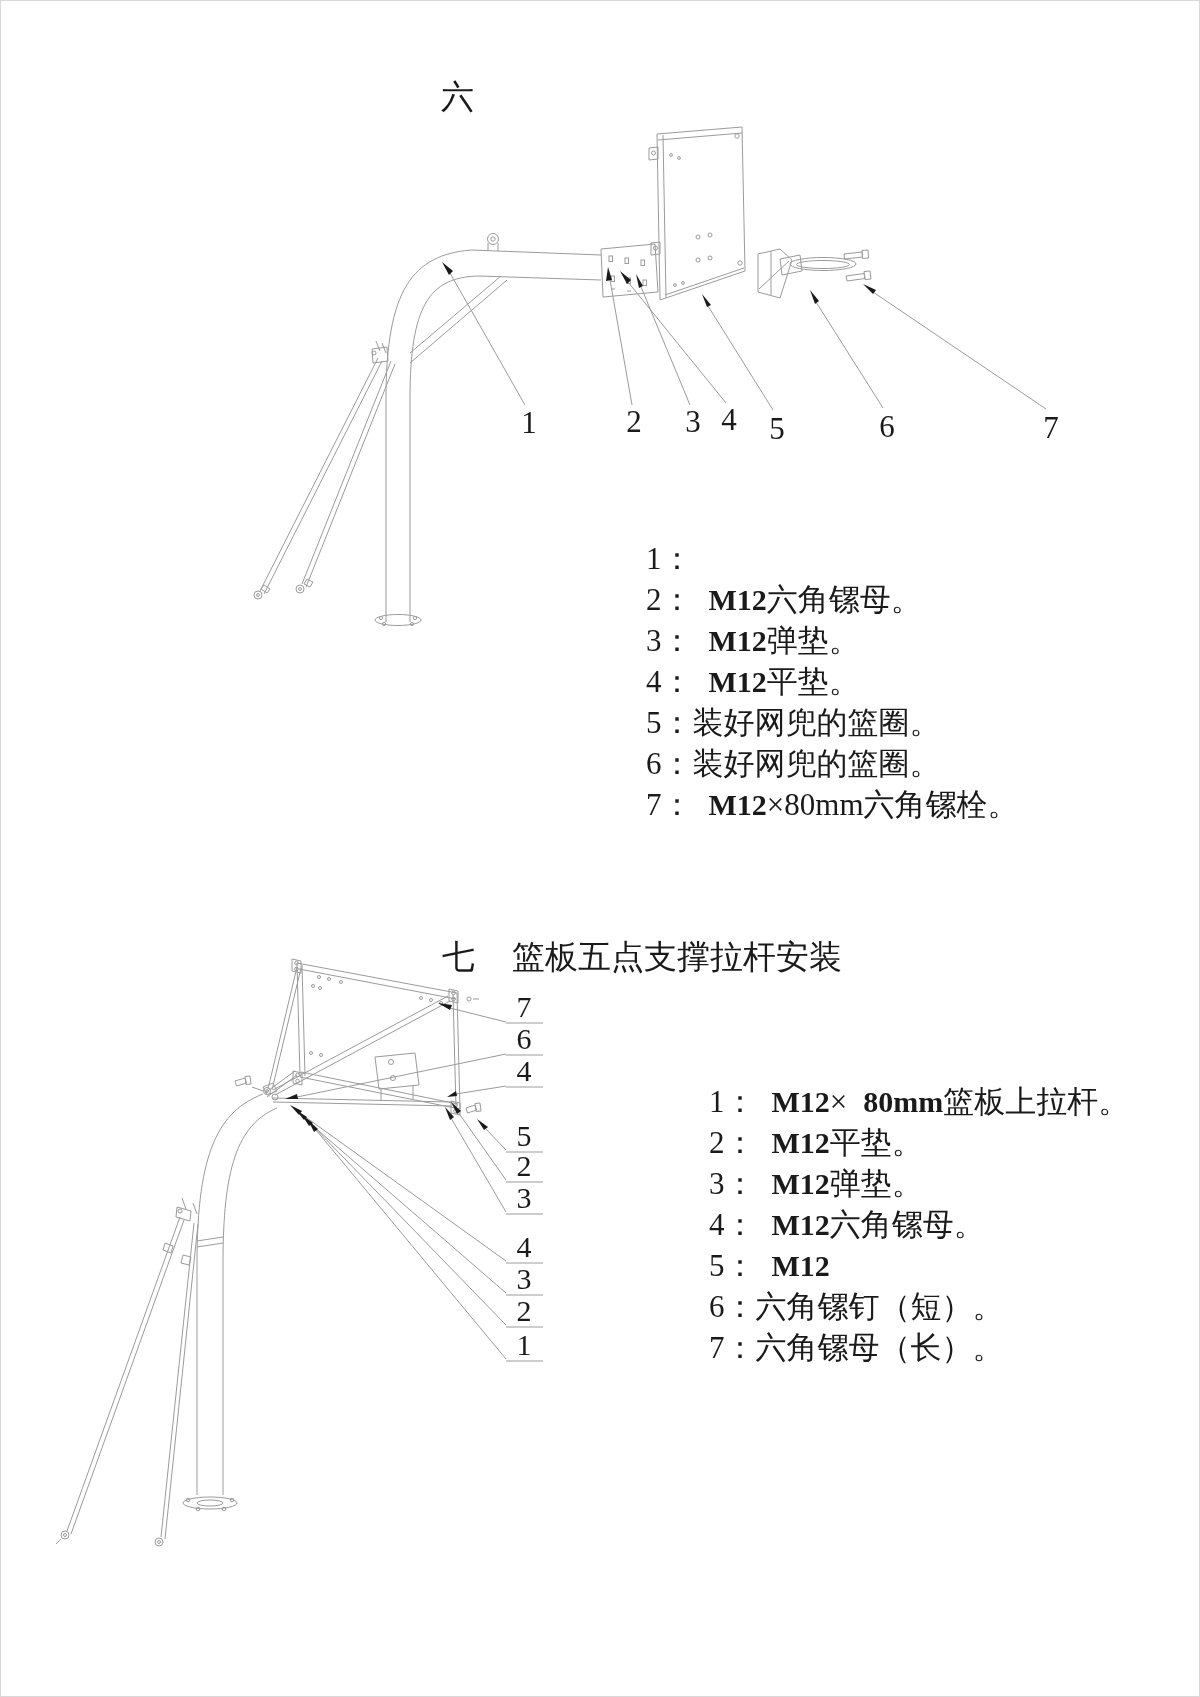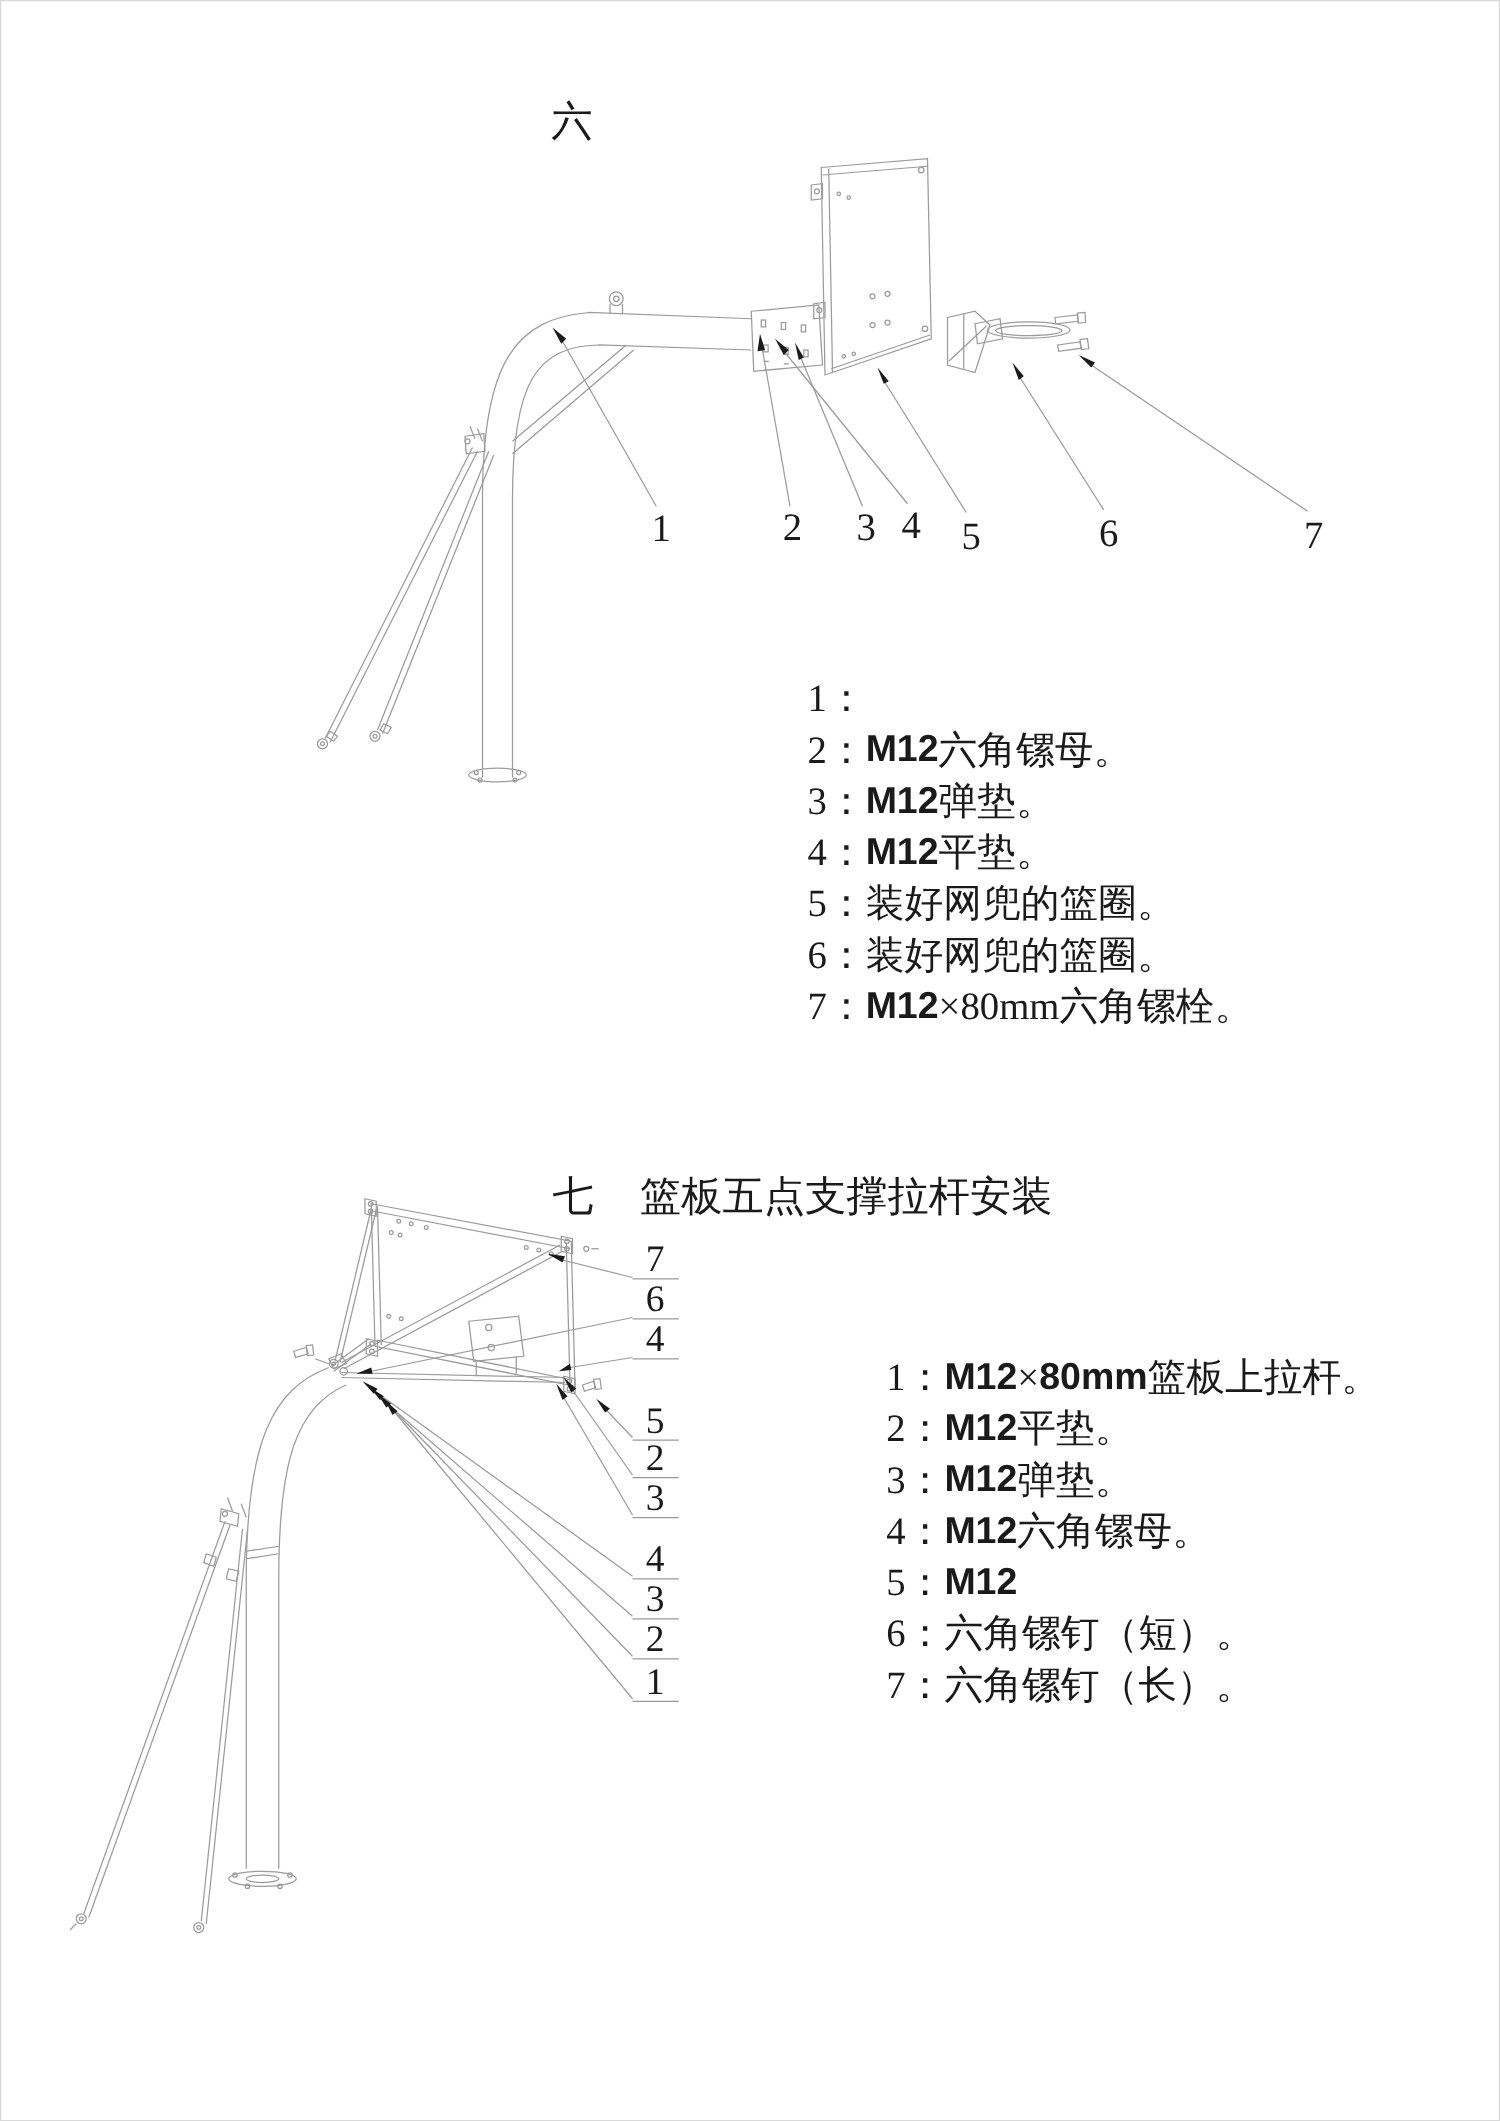--- a/index.html
+++ b/index.html
@@ -5,21 +5,21 @@
   html,body{margin:0;padding:0;background:#e9e9e9;}
   .page{
     position:relative;width:1200px;height:1697px;margin:0 auto;
     background:#fff;box-sizing:border-box;border:1px solid #d9d9d9;
     font-family:"Liberation Serif","DejaVu Serif",serif;color:#1a1a1a;overflow:hidden;
   }
   .title{position:absolute;font-size:33px;white-space:nowrap;display:flex;}
   .title .t-num{margin-right:37px;}
   .legend{position:absolute;list-style:none;margin:0;padding:0;font-size:31px;}
   .legend li{height:41px;display:flex;align-items:center;white-space:nowrap;}
-  .seg-bold{font-family:Liberation Sans, sans-serif;font-weight:700;font-size:30px;}
+  .seg-bold{font-family:Liberation Serif, serif;font-weight:700;font-size:30px;margin-left:16px;}
   .seg-serif{font-family:inherit;}
   svg{position:absolute;left:0;top:0;}
   .co{font-family:"Liberation Serif","DejaVu Serif",serif;font-size:31px;fill:#1a1a1a;}
   .co2{font-size:30px;}
 </style>
 </head>
 <body>
 
 <div class="page">
 
@@ -92,21 +92,21 @@
       <li>
         <span class="lg-num">5：</span>
         <span class="seg-bold">M12</span>
       </li>
       <li>
         <span class="lg-num">6：</span>
         <span class="seg-serif">六角镙钉（短）。</span>
       </li>
       <li>
         <span class="lg-num">7：</span>
-        <span class="seg-serif">六角镙钉（长）。</span>
+        <span class="seg-serif">六角镙母（长）。</span>
       </li>
     </ul>
 
   <svg width="1200" height="1697" viewBox="0 0 1200 1697">
 
     <g stroke="#9b9b9b" fill="none" stroke-width="1">
 
       <path d="M385,621 L385,398 C385,288 412,254 470,249 L600,254"></path>
       <path d="M409,621 L409,398 C409,305 428,276 478,275 L600,279"></path>
 

